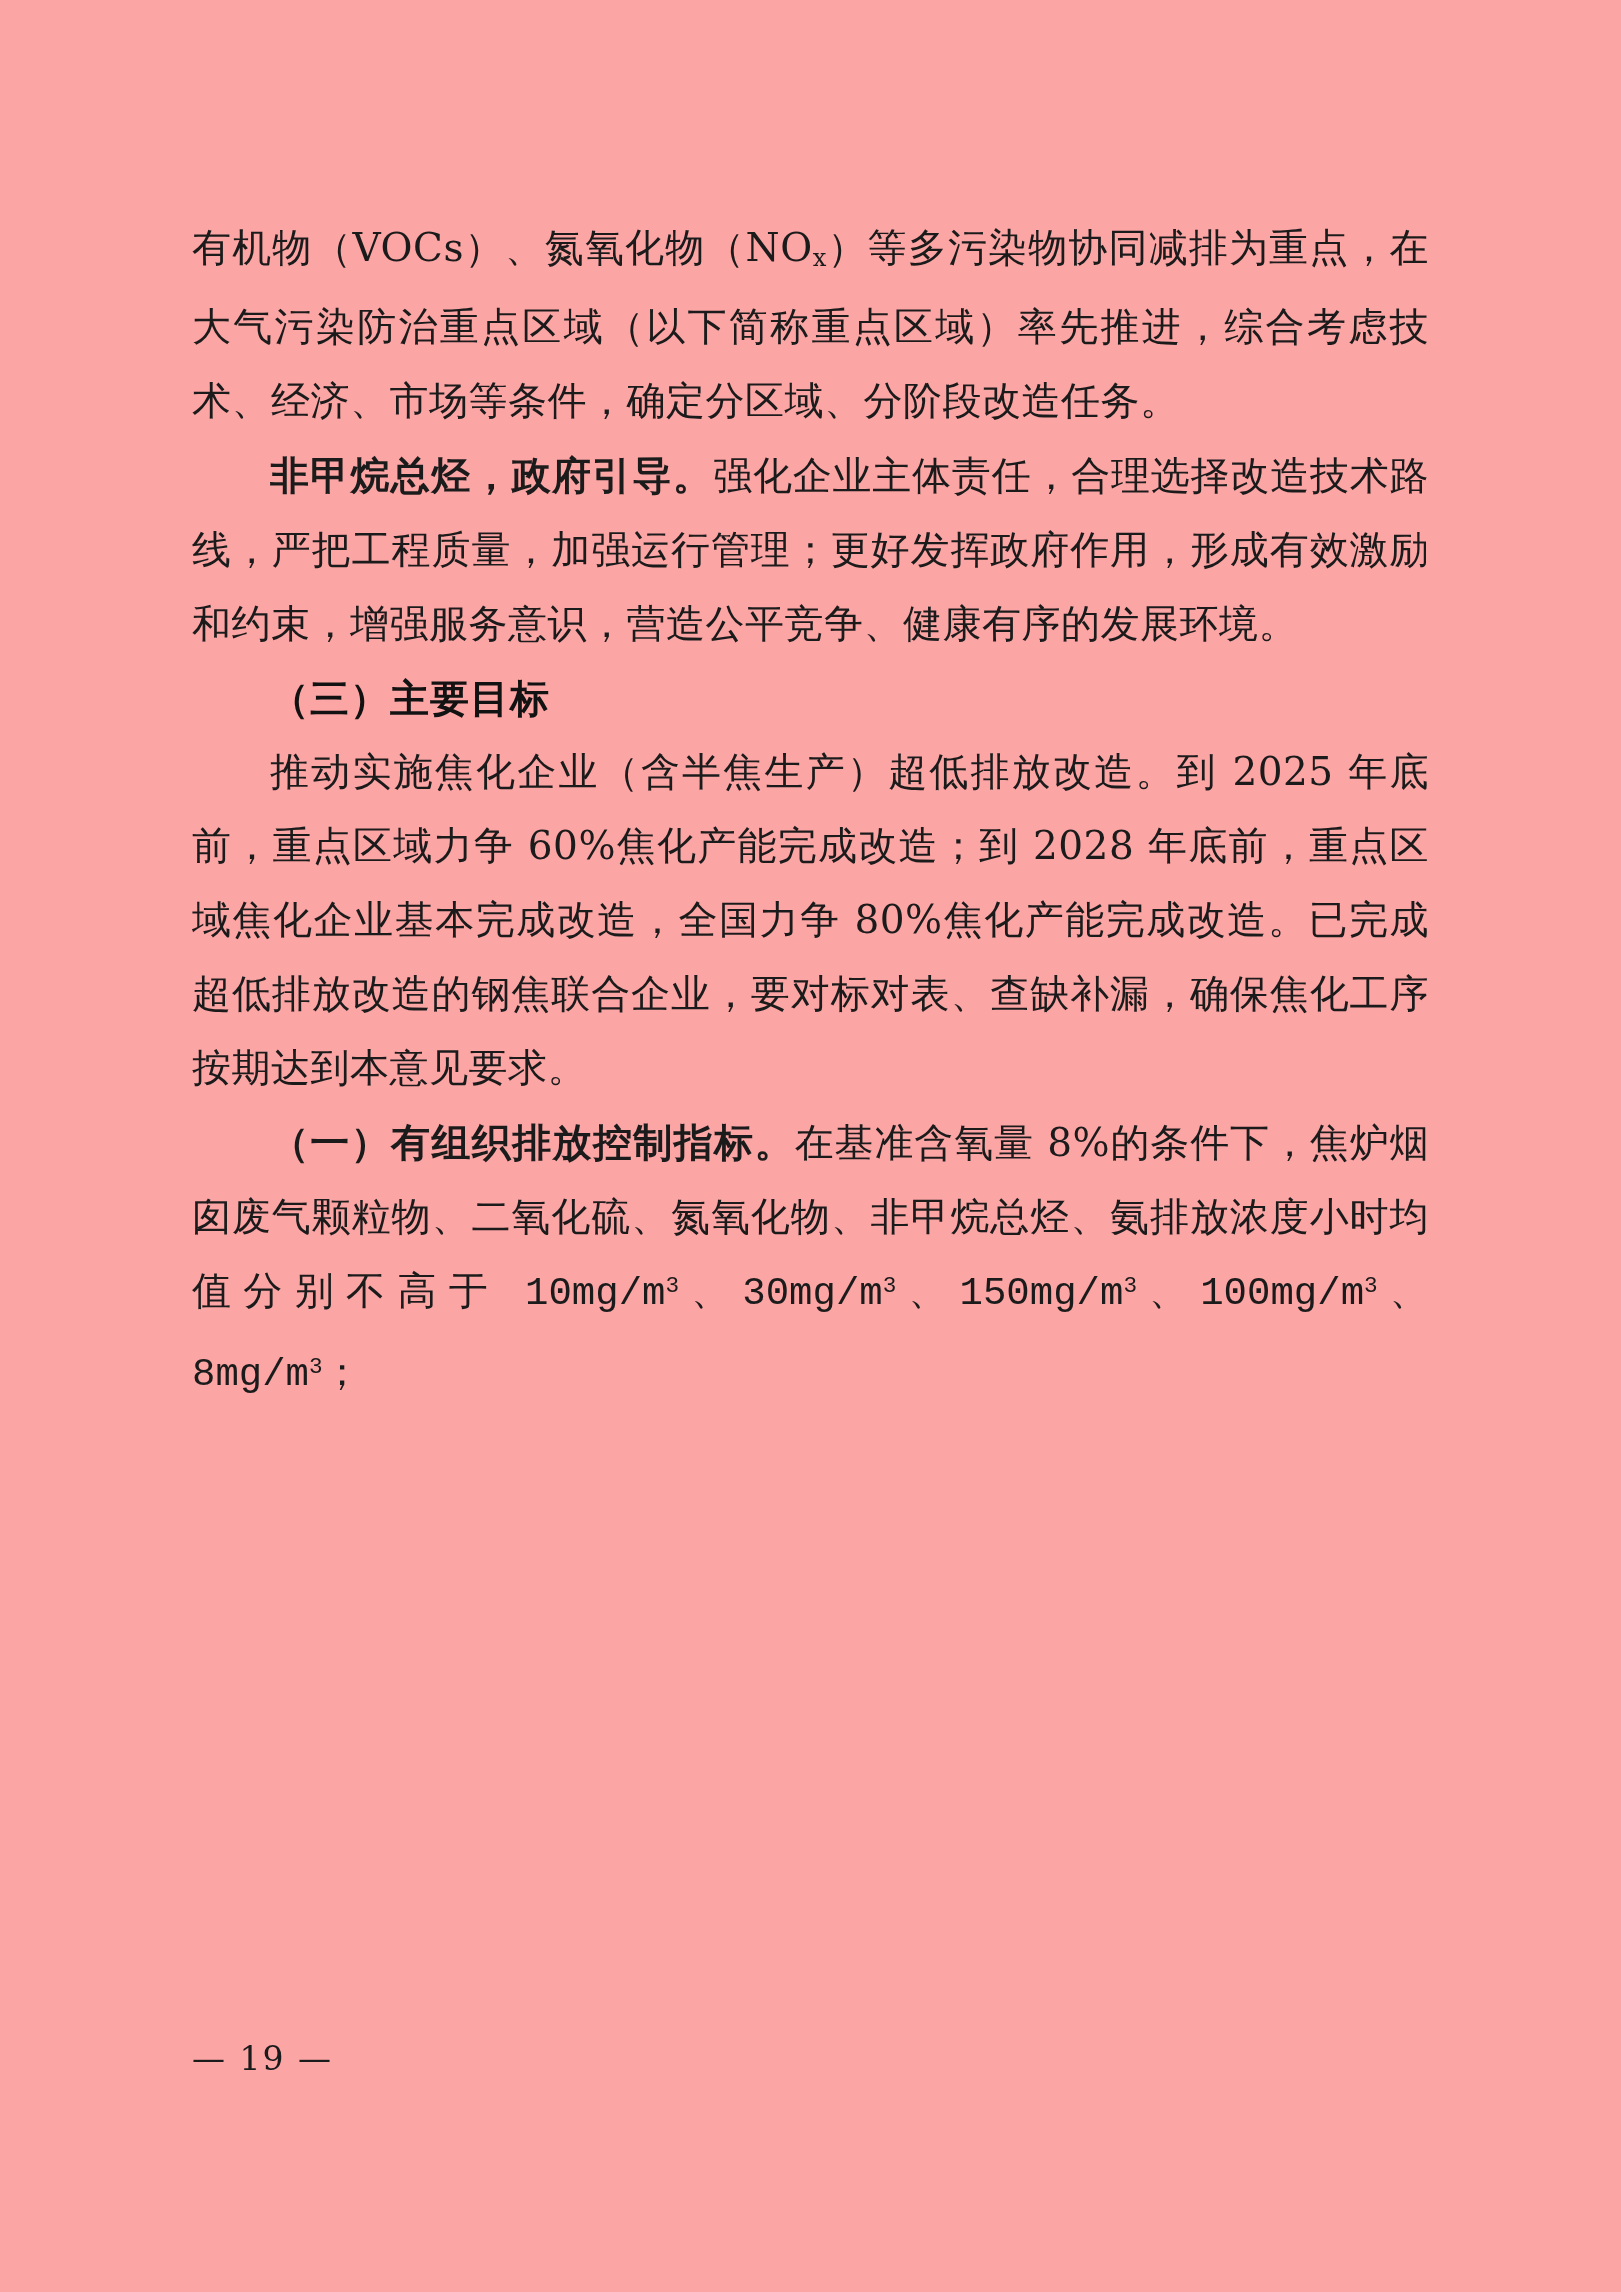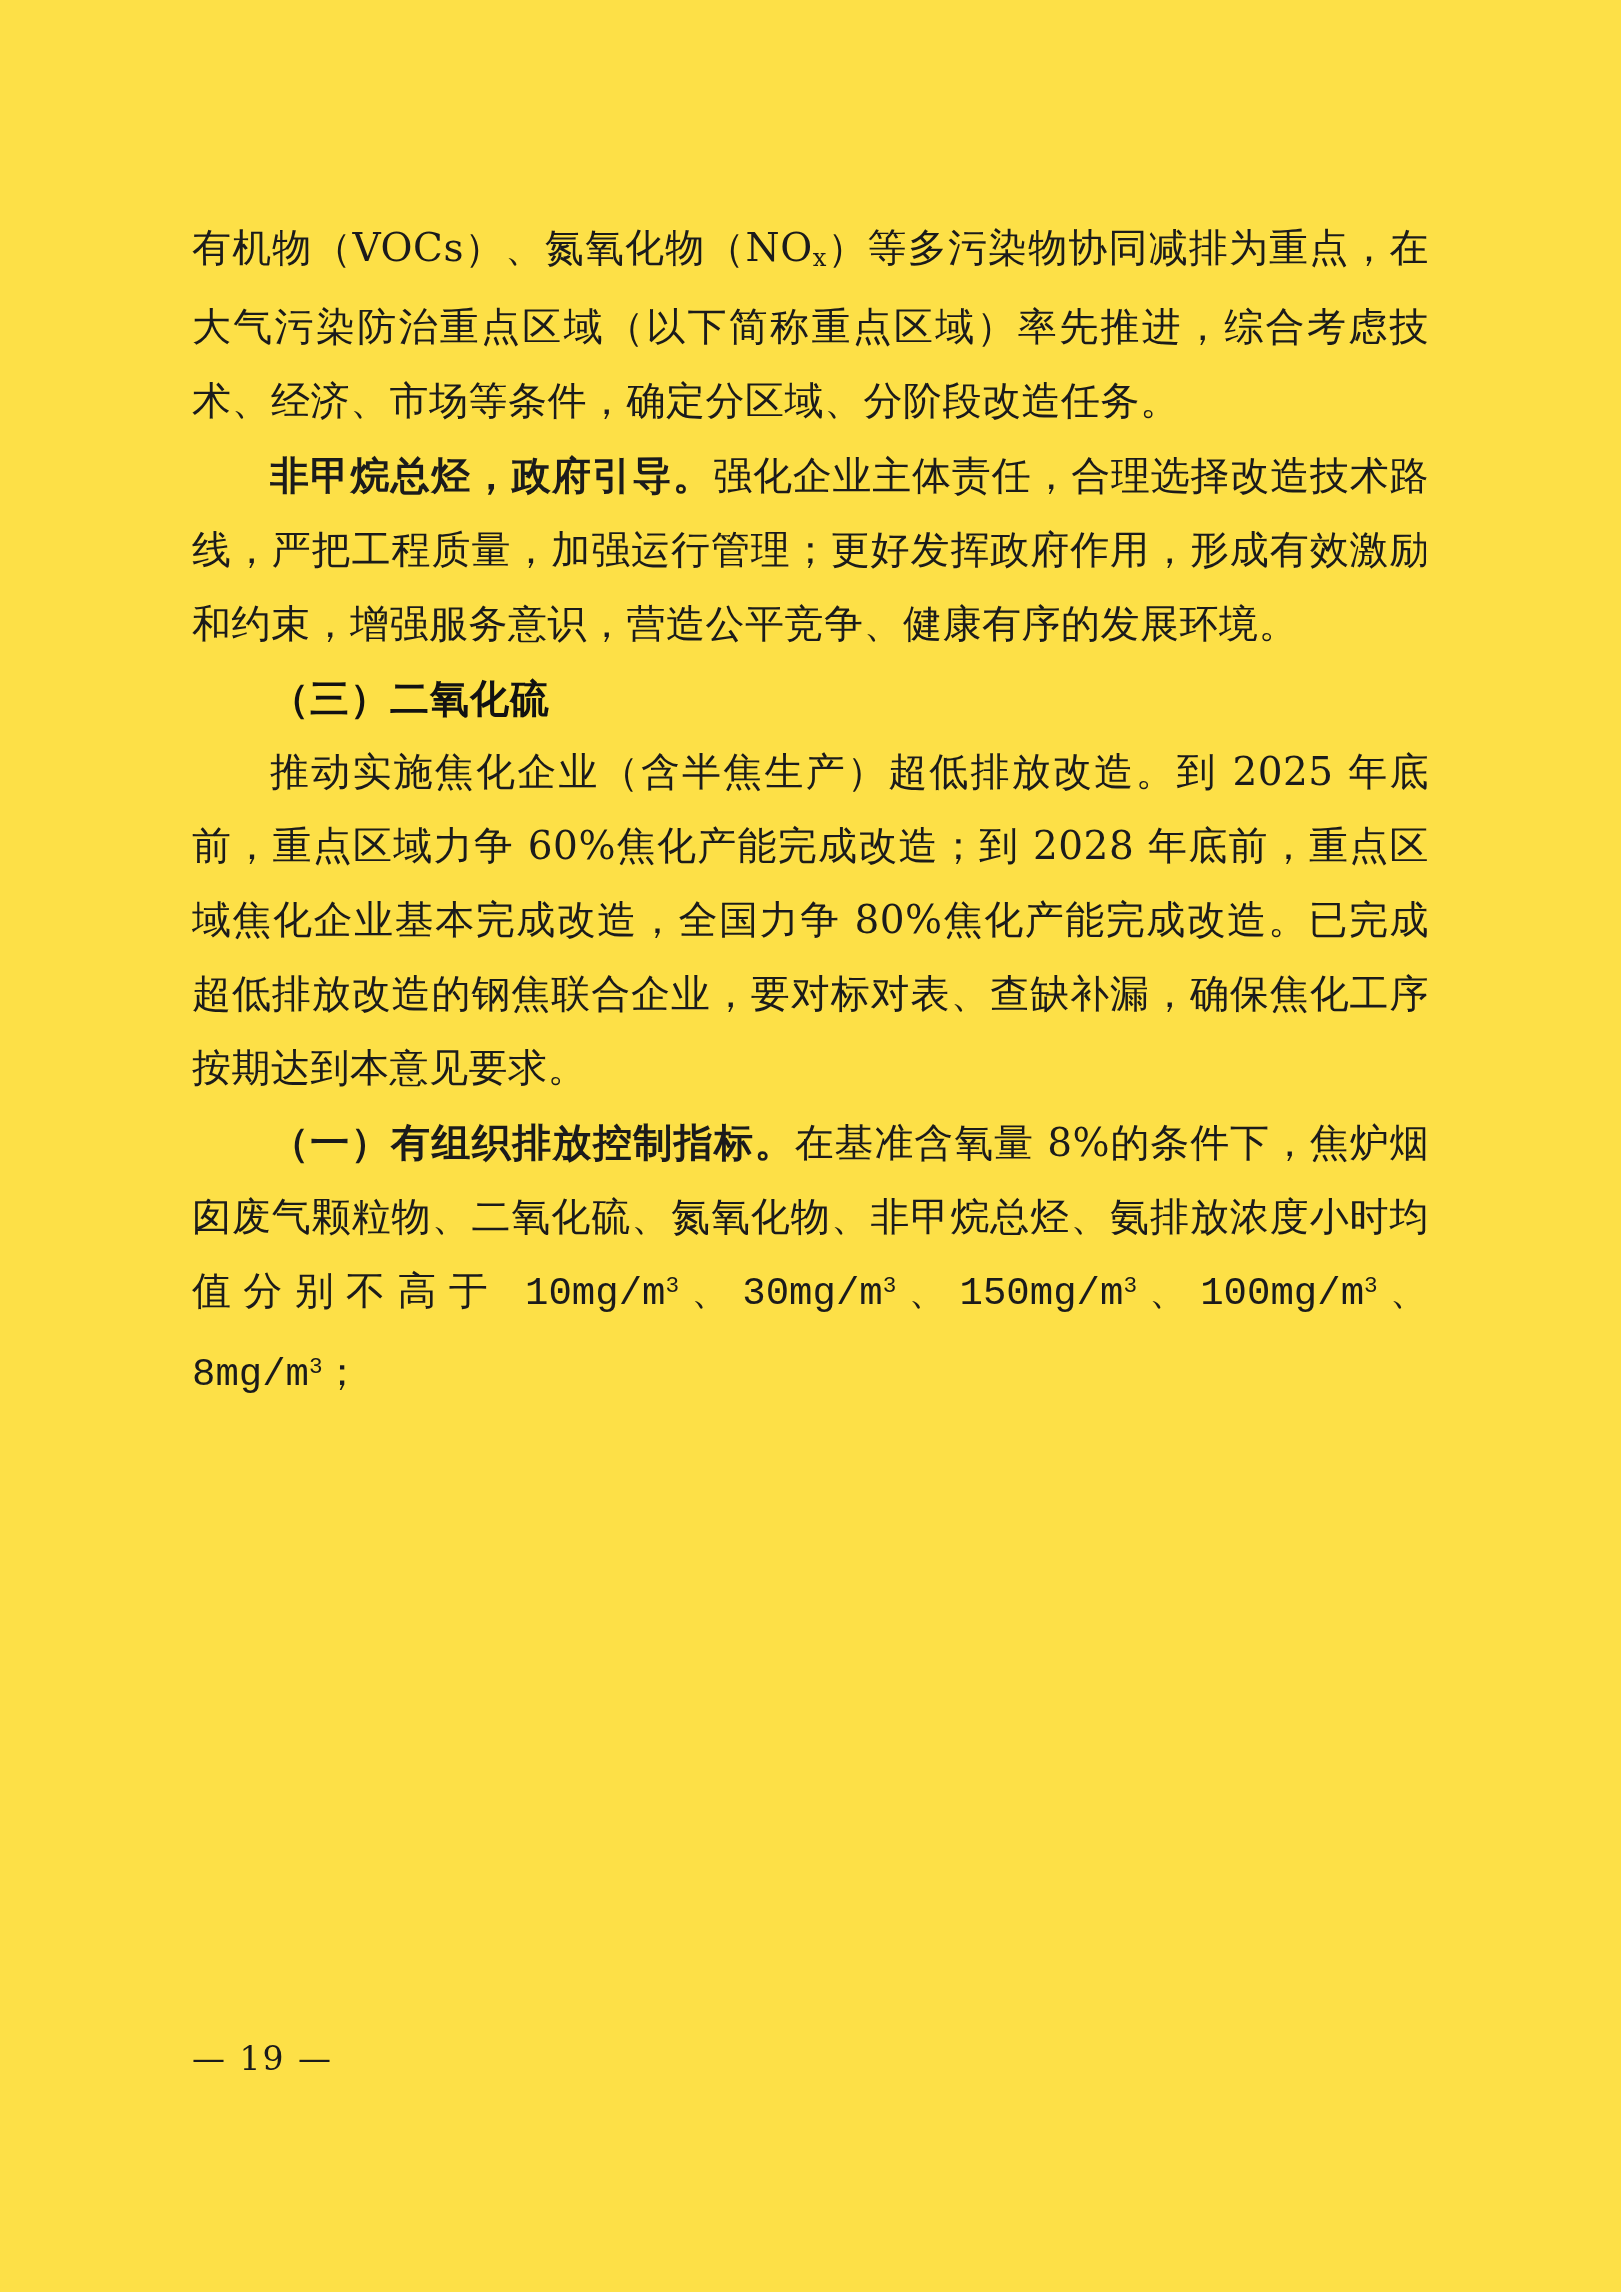--- a/index.html
+++ b/index.html
@@ -4,21 +4,21 @@
 <style>
   html, body {
     margin: 0;
     padding: 0;
     background: #ffffff;
   }
   .page {
     position: relative;
     width: 1621px;
     height: 2293px;
-    background: #fde047;
+    background: #fca5a5;
     margin: 0 auto;
     box-sizing: border-box;
     font-family: "DejaVu Serif", "Liberation Serif", serif;
     color: #1b1b1b;
   }
   .content {
     position: absolute;
     left: 192px;
     top: 211px;
     width: 1237px;
@@ -88,21 +88,21 @@
 
     <p class="para">
       <span>有机物（VOCs）、氮氧化物（NO</span><sub>x</sub><span>）等多污染物协同减排为重点，在大气污染防治重点区域（以下简称重点区域）率先推进，综合考虑技术、经济、市场等条件，确定分区域、分阶段改造任务。</span>
     </p>
 
 
     <p class="para indent">
       <span class="lead">非甲烷总烃，政府引导。</span><span>强化企业主体责任，合理选择改造技术路线，严把工程质量，加强运行管理；更好发挥政府作用，形成有效激励和约束，增强服务意识，营造公平竞争、健康有序的发展环境。</span>
     </p>
 
-    <p class="heading">（三）二氧化硫</p>
+    <p class="heading">（三）主要目标</p>
 
     <p class="para indent">推动实施焦化企业（含半焦生产）超低排放改造。到 2025 年底前，重点区域力争 60%焦化产能完成改造；到 2028 年底前，重点区域焦化企业基本完成改造，全国力争 80%焦化产能完成改造。已完成超低排放改造的钢焦联合企业，要对标对表、查缺补漏，确保焦化工序按期达到本意见要求。</p>
 
 
 
     <p class="para indent">
       <span class="lead">（一）有组织排放控制指标。</span><span>在基准含氧量 8%的条件下，焦炉烟囱废气颗粒物、二氧化硫、氮氧化物、非甲烷总烃、氨排放浓度小时均值分别不高于 </span><span class="num"><span>10</span><span>mg/m</span><sup>3</sup></span><span>、</span><span class="num"><span>30</span><span>mg/m</span><sup>3</sup></span><span>、</span><span class="num"><span>150</span><span>mg/m</span><sup>3</sup></span><span>、</span><span class="num"><span>100</span><span>mg/m</span><sup>3</sup></span><span>、</span><span class="num"><span>8</span><span>mg/m</span><sup>3</sup></span><span>；</span>
     </p>
 
   </div>

